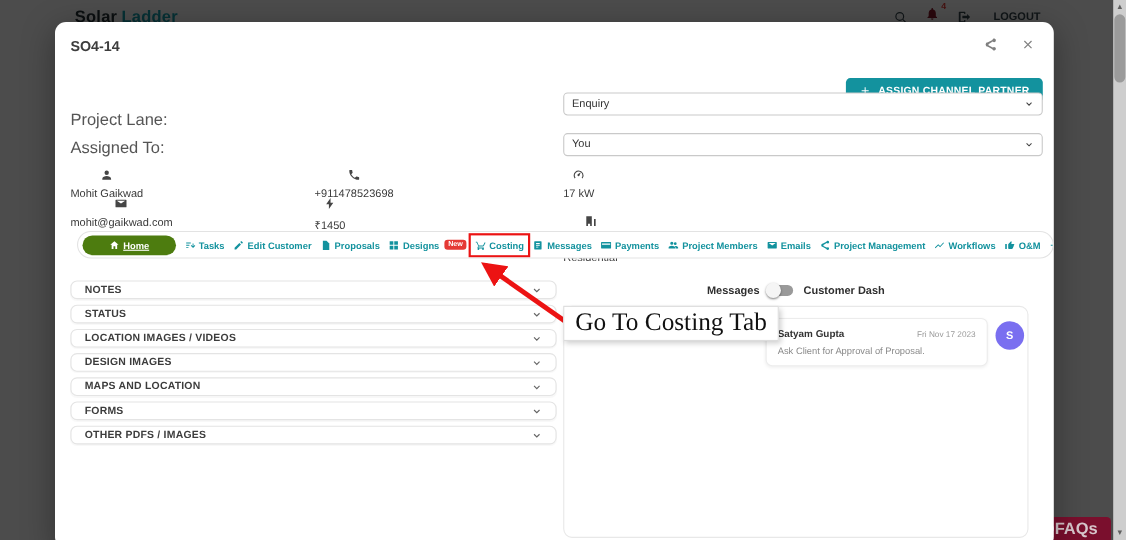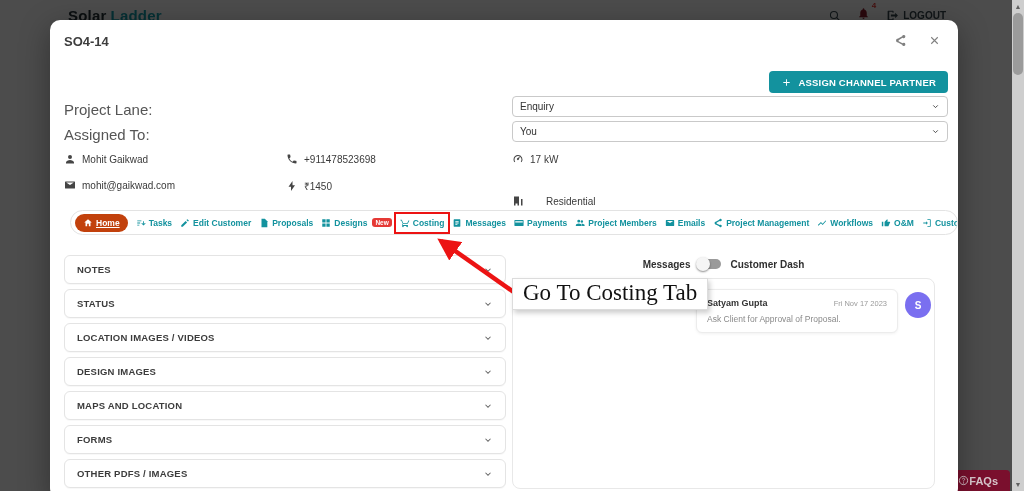--- a/index.html
+++ b/index.html
@@ -8,25 +8,25 @@
 
   
   .topbar{position:absolute;left:0;top:0;right:0;height:30px;background:#fff;
           display:flex;align-items:center;}
   .brand{margin-left:68px;font-size:15px;font-weight:bold;letter-spacing:.2px;}
   .brand .b1{color:#263238;} .brand .b2{color:#17a2b0;}
   .tb-right{margin-left:auto;margin-right:78px;display:flex;align-items:center;gap:16px;color:#37474f;}
   .tb-ic{width:13px;height:13px;}
   .bell-wrap{position:relative;}
   .bell-badge{position:absolute;top:-5px;right:-6px;color:#e53935;font-size:8px;font-weight:bold;}
-  .logout{display:flex;align-items:center;gap:4px;font-size:10px;font-weight:bold;}
+  .logout{display:flex;align-items:center;gap:20px;font-size:10px;font-weight:bold;}
 
   .faq{position:absolute;right:14px;bottom:0;height:21px;background:#7a0f2d;color:#d8c7cc;
        border-radius:4px 4px 0 0;display:flex;align-items:center;gap:0;padding:0 12px;
-       font-size:11px;font-weight:bold;z-index:6;}
+       font-size:15px;font-weight:bold;z-index:6;}
   .faq .tb-ic{width:11px;height:11px;}
 
   .overlay{position:absolute;inset:0;background:rgba(0,0,0,.70);z-index:5;}
 
   
   .sb{position:absolute;right:0;top:0;width:12px;height:491px;background:#cecece;z-index:40;
       display:flex;flex-direction:column;align-items:center;}
   .sb-arrow{color:#606060;font-size:7px;line-height:13px;height:13px;}
   .sb-thumb{position:absolute;top:13px;left:1px;width:10px;height:62px;background:#9b9b9b;border-radius:5px;}
   .sb-bottom{position:absolute;bottom:0;color:#606060;font-size:7px;line-height:13px;height:13px;}
@@ -43,38 +43,38 @@
           font-size:9.5px;font-weight:bold;letter-spacing:.2px;font-family:inherit;cursor:pointer;}
   .assign svg{width:11px;height:11px;}
 
   .f-label{position:absolute;left:14px;font-size:15px;color:#555;}
   .sel{position:absolute;left:462px;width:436px;height:21px;border:1px solid #c9c9c9;border-radius:4px;
        background:#fff;display:flex;align-items:center;justify-content:space-between;
        padding:0 7px;font-size:10px;color:#333;box-sizing:border-box;cursor:pointer;}
   .sel svg{width:9px;height:9px;color:#444;}
 
   .info{position:absolute;display:flex;align-items:center;gap:6px;font-size:10px;
-        color:#3a3a3a;font-weight:500;}
+        color:#3a3a3a;font-weight:500;flex-direction:column;}
   .info svg{width:12px;height:12px;color:#454545;flex:none;}
 
   
   .tabbar{position:absolute;left:20px;top:190px;width:888px;height:25px;border:1px solid #e3e3e3;
           border-radius:14px;background:#fff;display:flex;align-items:center;gap:8px;
           padding:0 0 0 4px;overflow:hidden;white-space:nowrap;box-sizing:border-box;}
   .tab{display:flex;align-items:center;gap:3px;color:#13929E;font-size:8.5px;font-weight:bold;
        flex:none;cursor:pointer;}
   .tab svg{width:10px;height:10px;flex:none;}
-  .tab.active{background:#c2410c;color:#fff;border-radius:9px;padding:4px 8px;text-decoration:underline;}
+  .tab.active{background:#4d7c0f;color:#fff;border-radius:9px;padding:4px 24px;text-decoration:underline;}
   .tab .badge{background:#e53935;color:#fff;font-size:6.5px;font-weight:bold;border-radius:3px;
               padding:1px 3px;margin-left:2px;}
   .tab.annotated{outline:2px solid #EC1313;outline-offset:4px;}
 
   
   .acc-list{position:absolute;left:14px;top:235px;width:442px;}
-  .acc{height:29px;border:1px solid #e4e4e4;border-radius:6px;margin-bottom:5px;background:#fff;
+  .acc{height:17px;border:1px solid #e4e4e4;border-radius:6px;margin-bottom:5px;background:#fff;
        display:flex;align-items:center;justify-content:space-between;padding:0 12px;
        font-size:9.5px;font-weight:bold;color:#3c3c3c;letter-spacing:.2px;cursor:pointer;
        box-sizing:border-box;box-shadow:0 1px 1px rgba(0,0,0,.03);}
   .acc svg{width:10px;height:10px;color:#666;}
 
   
   .toggle-row{position:absolute;left:462px;top:236px;width:423px;height:16px;display:flex;
               align-items:center;justify-content:center;gap:9px;font-size:10px;font-weight:bold;color:#2f2f2f;}
   .switch{position:relative;width:22px;height:10px;background:#9a9a9a;border-radius:5px;cursor:pointer;}
   .switch::before{content:"";position:absolute;left:-3px;top:-2px;width:14px;height:14px;border-radius:50%;
@@ -235,21 +235,21 @@
   </div>
 
   <button class="assign">
     <svg>
         <use href="#i-plus"></use>
       </svg>
     <span>ASSIGN CHANNEL PARTNER</span>
   </button>
 
   <div class="f-label" style="top:81px;">Project Lane:</div>
-  <div class="sel" style="top:76px;gap:24px;">
+  <div class="sel" style="top:64px;gap:24px;">
     <span>Enquiry</span>
     <svg>
         <use href="#i-chevron"></use>
       </svg>
   </div>
 
   <div class="f-label" style="top:106px;">Assigned To:</div>
   <div class="sel" style="top:101px;">
     <span>You</span>
     <svg>

